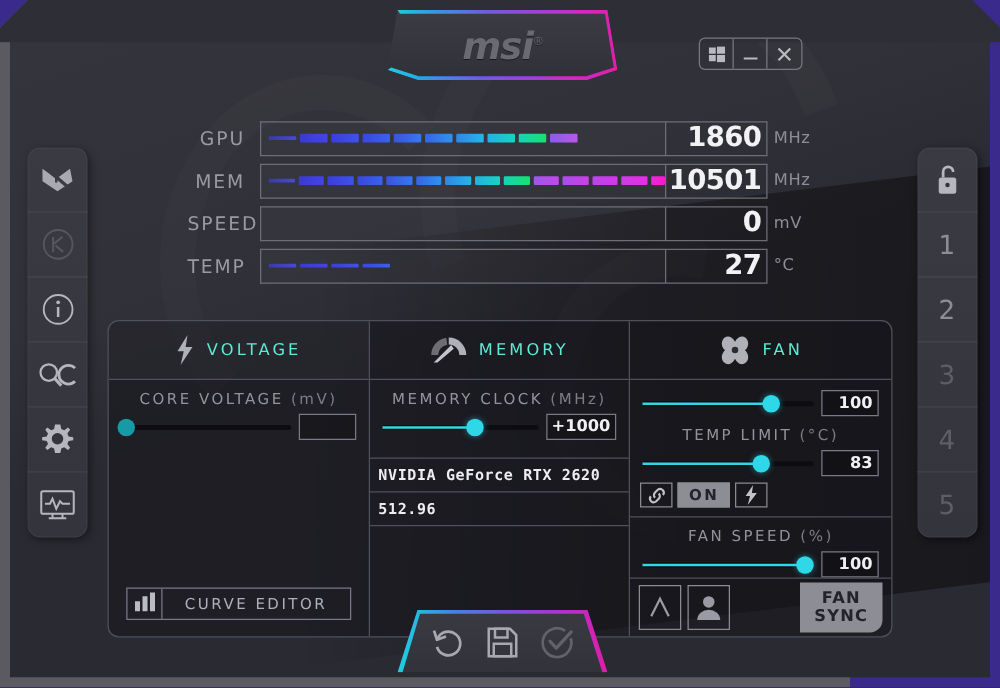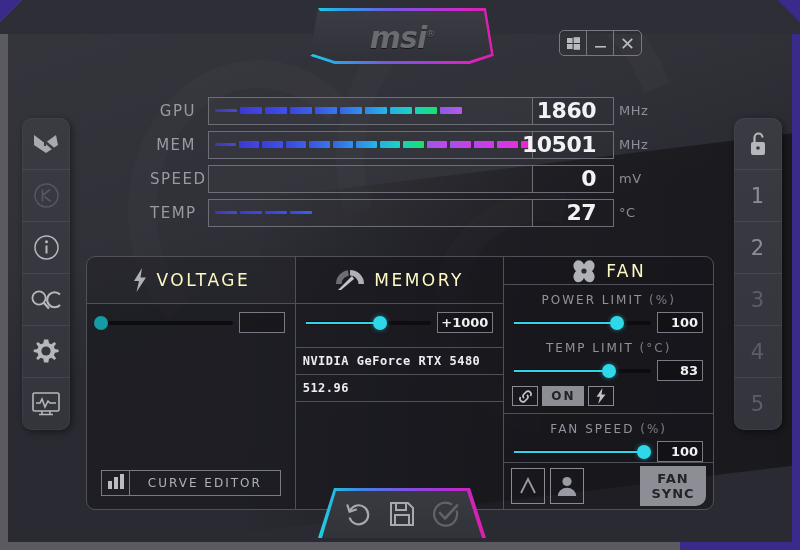--- a/index.html
+++ b/index.html
@@ -191,21 +191,21 @@
     height: 7px;
     width: 22px;
     border-radius: 1px;
   }
   .seg.tiny { height: 3px; }
   .ro-val {
     width: 82px;
     height: 28px;
     border: 1px solid #6e6e78;
     display: flex; align-items: center; justify-content: flex-end;
-    padding-right: 17px;
+    padding-right: 4px;
     font-family: "DejaVu Sans", sans-serif;
     font-size: 22px;
     font-weight: 700;
     letter-spacing: -0.5px;
     color: #f2f2f5;
   }
   .ro-unit {
     width: 46px;
     padding-left: 5px;
     font-family: "DejaVu Sans", sans-serif;
@@ -233,23 +233,23 @@
   }
   .col:last-child { border-right: none; }
 
   .tab-head {
     height: 47px;
     display: flex;
     align-items: center;
     justify-content: center;
     gap: 9px;
     border-bottom: 1px solid #50505a;
-    color: #fef9c3;
-    font-family: "DejaVu Sans", sans-serif;
-    font-size: 17px;
+    color: #5eead4;
+    font-family: "DejaVu Sans", sans-serif;
+    font-size: 13px;
     letter-spacing: 2.5px;
   }
   .tab-head.active { background: rgba(255,255,255,0.035); }
 
   .col-body { flex: 1; display: flex; flex-direction: column; }
 
   .ctl-block { padding: 8px 10px 0 10px; }
   .ctl-label {
     text-align: center;
     font-family: "DejaVu Sans", sans-serif;
@@ -607,20 +607,24 @@
 
     <div class="col">
       <div class="tab-head active">
         <svg width="16" height="24" viewBox="0 0 16 24" fill="#b0b0b8">
           <path d="M10 0 L2 13 L7 13 L4.5 24 L14 9.5 L8.5 9.5 Z"></path>
         </svg>
         <span>VOLTAGE</span>
       </div>
       <div class="col-body">
         <div class="ctl-block">
+          <div class="ctl-label">
+            <span>CORE VOLTAGE</span>
+            <span class="unit">(mV)</span>
+          </div>
           <div class="slider-row">
             <div class="track">
               <div class="track-line"></div>
               <div class="knob teal" style="left:3%"></div>
             </div>
             <div class="numbox empty"></div>
           </div>
         </div>
         <div id="volt-spacer"></div>
         <div id="curve-editor">
@@ -640,55 +644,55 @@
           <path d="M15 1 A14 14 0 0 1 29 15 L23.5 15 A8.5 8.5 0 0 0 15 6.5 Z" fill="#b0b0b8"></path>
           <path d="M1 15 A14 14 0 0 1 13 1.2 L13.8 6.7 A8.5 8.5 0 0 0 6.5 15 Z" fill="#b0b0b8" opacity="0.55"></path>
           <path d="M3 21 L17 7 L19 10 L6 21 Z" fill="#c4c4cc"></path>
         </svg>
         <span>MEMORY</span>
       </div>
       <div class="col-body">
 
 
         <div class="ctl-block">
+          <div class="ctl-label">
+            <span>MEMORY CLOCK</span>
+            <span class="unit">(MHz)</span>
+          </div>
           <div class="slider-row">
             <div class="track">
               <div class="track-line"></div>
               <div class="track-fill" style="width:59%"></div>
               <div class="knob" style="left:59%"></div>
             </div>
             <div class="numbox wide">+1000</div>
           </div>
         </div>
 
         <div style="height:14px"></div>
-        <div class="info-row">NVIDIA GeForce RTX 5480</div>
+        <div class="info-row">NVIDIA GeForce RTX 2620</div>
         <div class="info-row">512.96</div>
         <div id="clock-bottom-pad"></div>
       </div>
     </div>
 
     <div class="col">
       <div class="tab-head">
         <svg width="26" height="24" viewBox="0 0 26 24" fill="#b0b0b8">
           <ellipse cx="8" cy="7.5" rx="5.4" ry="6.4" transform="rotate(-20 8 7.5)"></ellipse>
           <ellipse cx="18" cy="7.5" rx="5.4" ry="6.4" transform="rotate(20 18 7.5)"></ellipse>
           <ellipse cx="8" cy="17" rx="5.4" ry="6.4" transform="rotate(20 8 17)"></ellipse>
           <ellipse cx="18" cy="17" rx="5.4" ry="6.4" transform="rotate(-20 18 17)"></ellipse>
           <circle cx="13" cy="12" r="2.6" fill="#2b2b33"></circle>
         </svg>
         <span>FAN</span>
       </div>
       <div class="col-body">
 
         <div class="ctl-block">
-          <div class="ctl-label">
-            <span>POWER LIMIT</span>
-            <span class="unit">(%)</span>
-          </div>
           <div class="slider-row">
             <div class="track">
               <div class="track-line"></div>
               <div class="track-fill" style="width:75%"></div>
               <div class="knob" style="left:75%"></div>
             </div>
             <div class="numbox">100</div>
           </div>
         </div>
 

